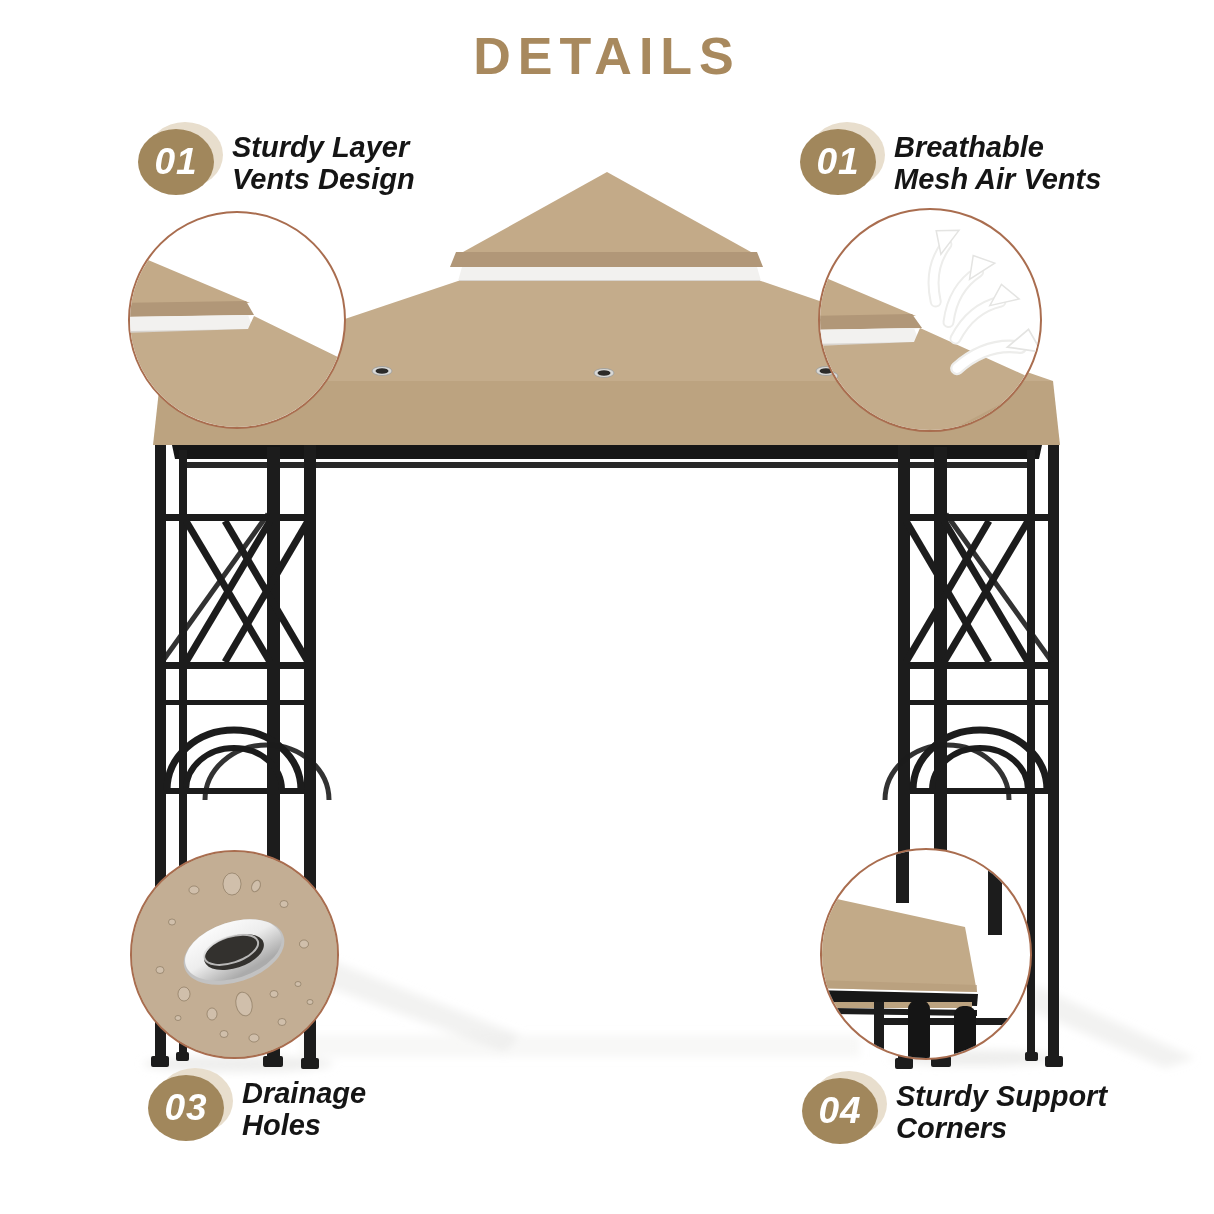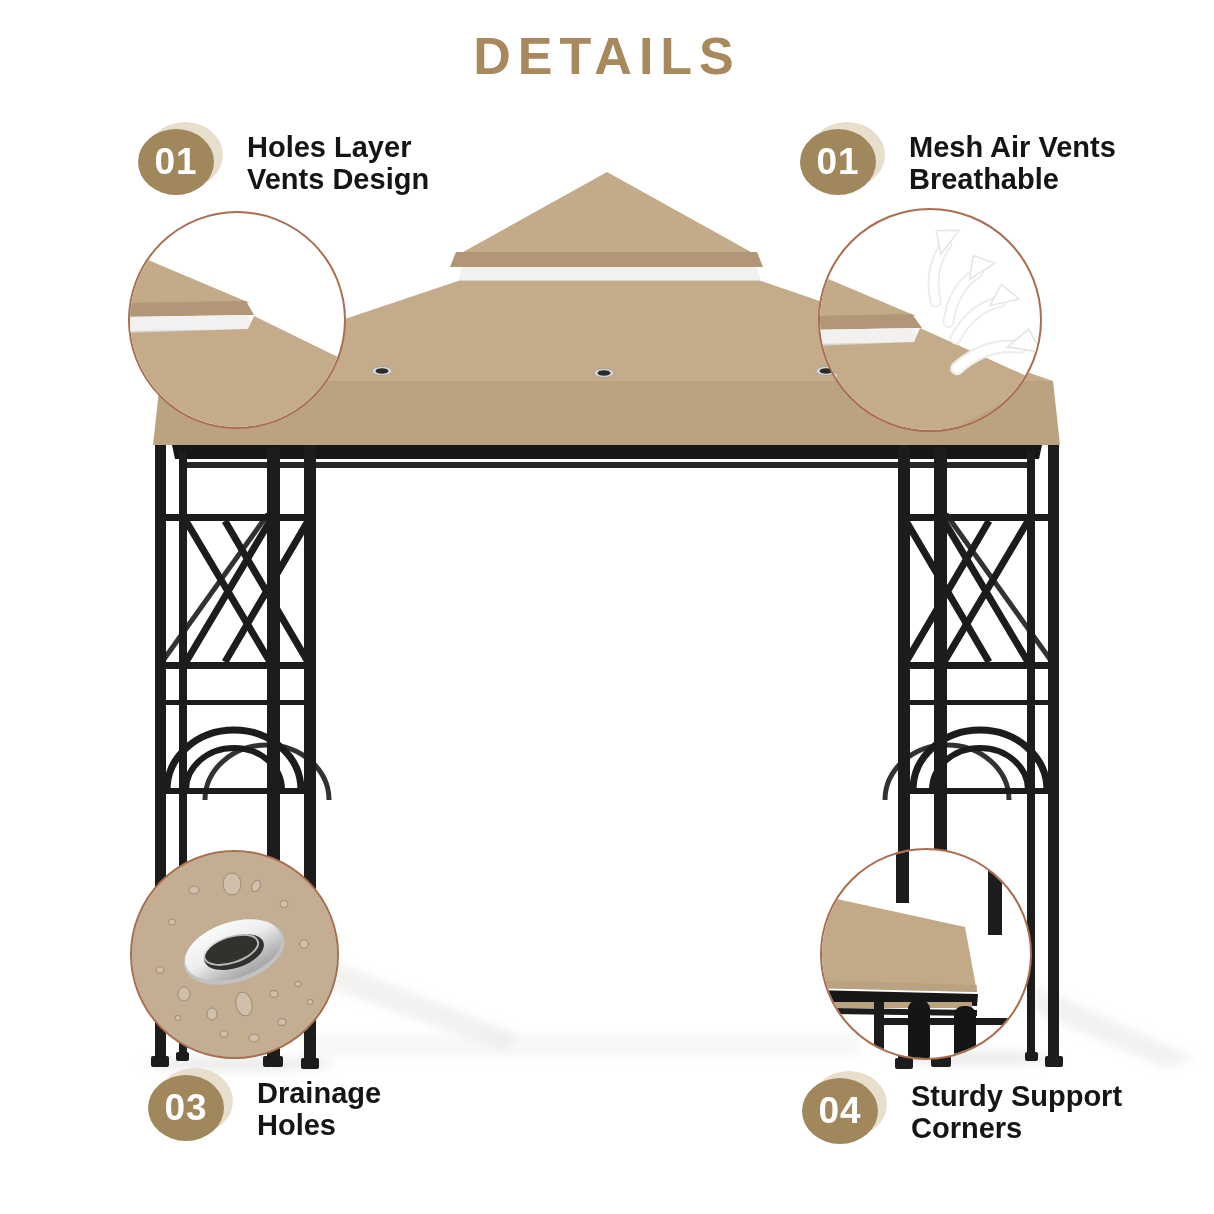--- a/index.html
+++ b/index.html
@@ -4,21 +4,21 @@
 <style>
   html,body{margin:0;padding:0;background:#ffffff;}
   body{font-family:"Liberation Sans","DejaVu Sans",sans-serif;}
   .stage{position:relative;width:1214px;height:1214px;background:#fff;overflow:hidden;}
 
   
   .page-title{position:absolute;top:26px;left:0;width:100%;margin:0;text-align:center;
     font-size:52px;font-weight:bold;letter-spacing:7px;color:#A8895E;}
 
   
-  .feature{position:absolute;display:flex;align-items:flex-start;gap:31px;z-index:6;}
+  .feature{position:absolute;display:flex;align-items:flex-start;gap:16px;z-index:6;font-style:italic;}
   .badge{position:relative;width:78px;height:66px;flex:0 0 auto;}
   .badge-halo{position:absolute;left:9px;top:-7px;width:76px;height:66px;border-radius:50%;
     background:#E8DECD;}
   .badge-oval{position:absolute;left:0;top:0;width:76px;height:66px;border-radius:50%;
     background:#A1875C;display:flex;align-items:center;justify-content:center;}
   .badge-num{color:#fff;font-size:37px;font-weight:bold;letter-spacing:1px;}
   .feature-label{padding-top:2px;font-size:29px;font-weight:bold;color:#151515;line-height:1.12;}
 
   .f1{left:138px;top:129px;}
   .f2{left:800px;top:129px;}
@@ -208,35 +208,35 @@
   </div>
 
   <div class="feature f1">
     <div class="badge">
       <div class="badge-halo"></div>
       <div class="badge-oval">
         <span class="badge-num">01</span>
       </div>
     </div>
     <div class="feature-label">
-      <div>Holes Layer</div>
+      <div>Sturdy Layer</div>
       <div>Vents Design</div>
     </div>
   </div>
 
   <div class="feature f2">
     <div class="badge">
       <div class="badge-halo"></div>
       <div class="badge-oval">
         <span class="badge-num">01</span>
       </div>
     </div>
     <div class="feature-label">
+      <div>Breathable</div>
       <div>Mesh Air Vents</div>
-      <div>Breathable</div>
     </div>
   </div>
 
   <div class="feature f3">
     <div class="badge">
       <div class="badge-halo"></div>
       <div class="badge-oval">
         <span class="badge-num">03</span>
       </div>
     </div>

